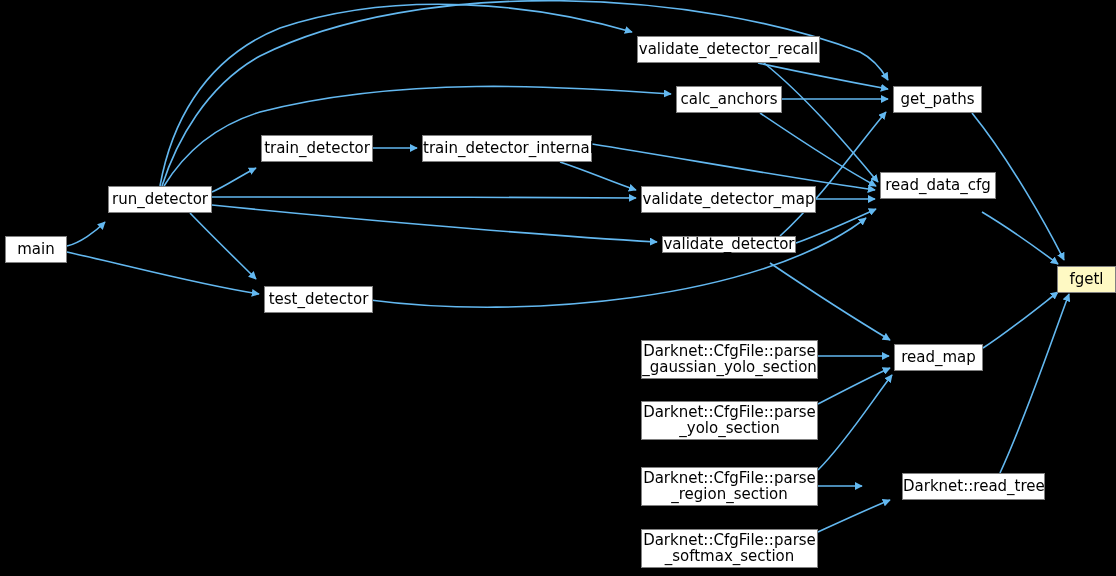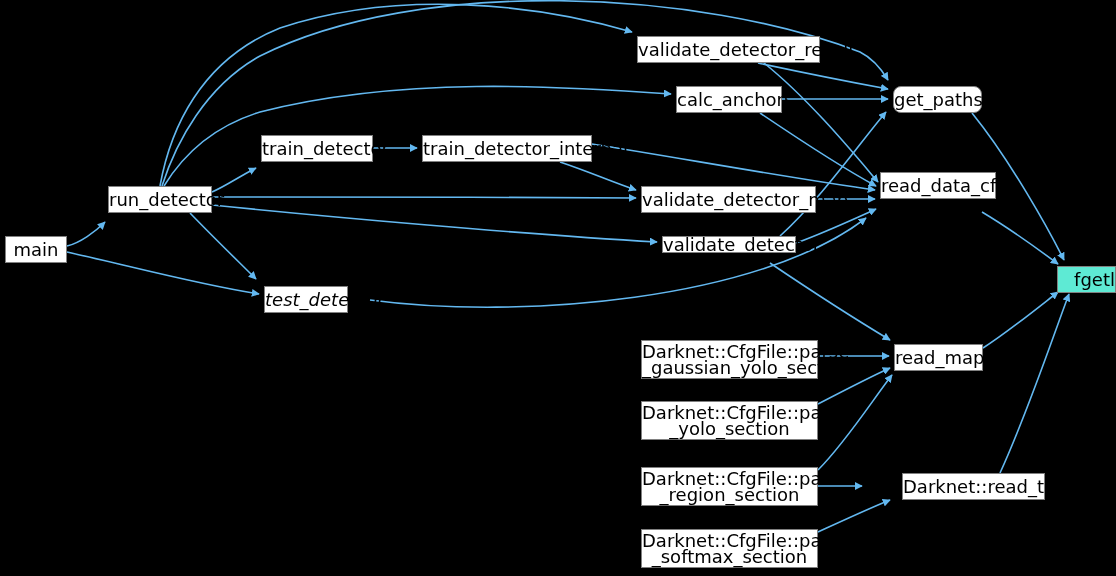--- a/index.html
+++ b/index.html
@@ -21,33 +21,32 @@
     top: 0;
     width: 1116px;
     height: 576px;
   }
   .node {
     position: absolute;
     box-sizing: border-box;
     background: #ffffff;
     border: 1px solid #808080;
     color: #000000;
-    font-size: 18px;
+    font-size: 15px;
     line-height: 15.5px;
     display: flex;
     align-items: center;
     justify-content: center;
     text-align: center;
     white-space: pre;
     z-index: 5;
   }
   .node.current {
-    background: #5eead4;
+    background: #fef9c3;
     border: 1px solid #808080;
-    text-align: right;
   }
   .node .label {
     display: block;
     width: 100%;
   }
 </style>
 </head>
 <body>
 
 <div id="graph">
@@ -87,27 +86,27 @@
         <path d="M818,404 C845,390 872,376 890,368" fill="none" stroke="#63b8f0" stroke-width="1.6" marker-end="url(#arrow)"></path>
         <path d="M818,470 C846,442 874,398 892,375" fill="none" stroke="#63b8f0" stroke-width="1.6" marker-end="url(#arrow)"></path>
         <path d="M818,486 L862,486" fill="none" stroke="#63b8f0" stroke-width="1.6" marker-end="url(#arrow)"></path>
         <path d="M818,532 C842,521 870,508 890,500" fill="none" stroke="#63b8f0" stroke-width="1.6" marker-end="url(#arrow)"></path>
       </g>
   </svg>
   <div id="node-layer">
       <div class="node" style="left: 5px; top: 236px; width: 62px; height: 27px;"><span class="label">main</span></div>
       <div class="node" style="left: 108px; top: 186px; width: 104px; height: 27px;"><span class="label">run_detector</span></div>
       <div class="node" style="left: 261px; top: 135px; width: 112px; height: 27px; align-items: center;"><span class="label">train_detector</span></div>
-      <div class="node" style="left: 264px; top: 286px; width: 84px; height: 27px; font-style: italic;"><span class="label">test_detector</span></div>
+      <div class="node" style="left: 264px; top: 286px; width: 109px; height: 27px;"><span class="label">test_detector</span></div>
       <div class="node" style="left: 422px; top: 135px; width: 170px; height: 27px;"><span class="label">train_detector_internal</span></div>
       <div class="node" style="left: 637px; top: 36px; width: 183px; height: 27px;"><span class="label">validate_detector_recall</span></div>
       <div class="node" style="left: 676px; top: 86px; width: 106px; height: 27px;"><span class="label">calc_anchors</span></div>
       <div class="node" style="left: 641px; top: 186px; width: 175px; height: 27px;"><span class="label">validate_detector_map</span></div>
       <div class="node" style="left: 662px; top: 236px; width: 134px; height: 17px;"><span class="label">validate_detector</span></div>
-      <div class="node" style="left: 893px; top: 86px; width: 89px; height: 27px; border-radius: 8px;"><span class="label">get_paths</span></div>
+      <div class="node" style="left: 893px; top: 86px; width: 89px; height: 27px;"><span class="label">get_paths</span></div>
       <div class="node" style="left: 880px; top: 172px; width: 116px; height: 27px;"><span class="label">read_data_cfg</span></div>
       <div class="node" style="left: 894px; top: 344px; width: 89px; height: 27px;"><span class="label">read_map</span></div>
       <div class="node" style="left: 867px; top: 473px; width: 143px; height: 27px; margin-left: 35px;"><span class="label">Darknet::read_tree</span></div>
       <div class="node" style="left: 641px; top: 340px; width: 177px; height: 39px;"><span class="label">Darknet::CfgFile::parse
 _gaussian_yolo_section</span></div>
       <div class="node" style="left: 641px; top: 401px; width: 177px; height: 39px;"><span class="label">Darknet::CfgFile::parse
 _yolo_section</span></div>
       <div class="node" style="left: 641px; top: 467px; width: 177px; height: 39px;"><span class="label">Darknet::CfgFile::parse
 _region_section</span></div>
       <div class="node" style="left: 641px; top: 529px; width: 177px; height: 39px;"><span class="label">Darknet::CfgFile::parse

